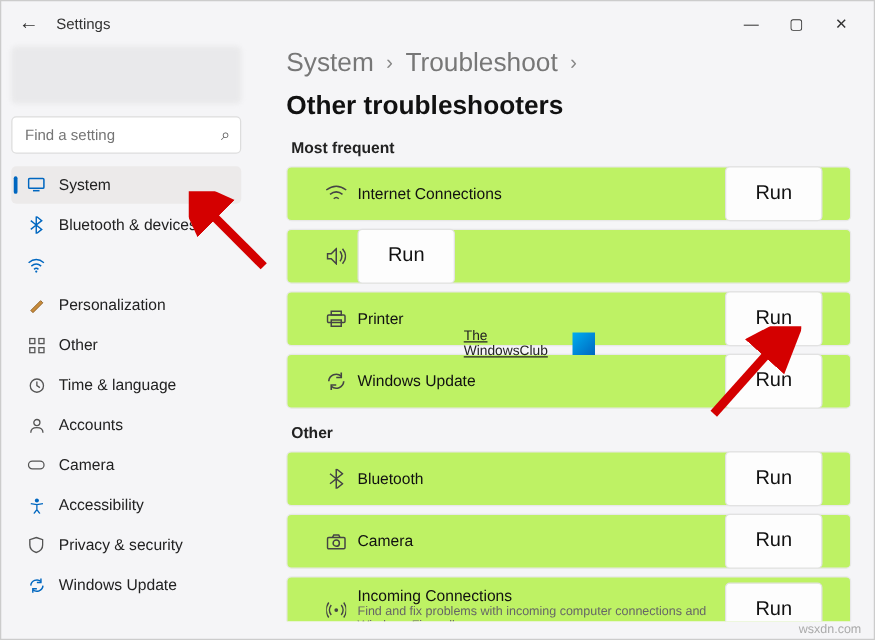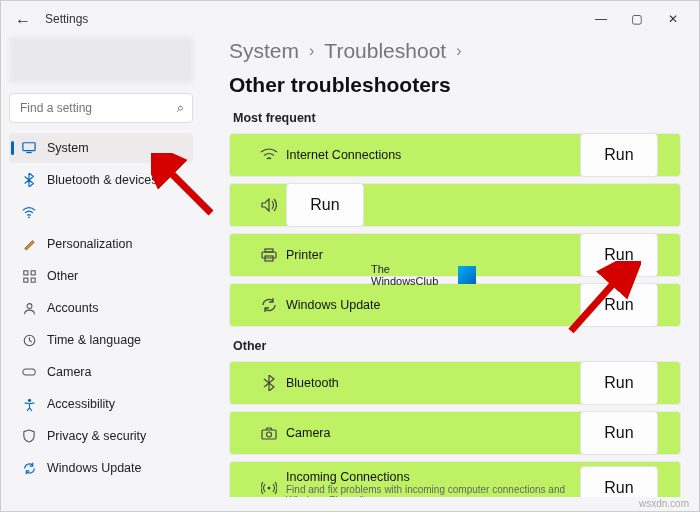--- a/index.html
+++ b/index.html
@@ -25,21 +25,21 @@
   .bc .current { font-weight:600; color:#111;text-align:right; }
   .bc .sep { font-size:16px; color:#888; }
   .section-h { font-size:12.5px; font-weight:600; color:#222; margin: 6px 0 8px 4px; }
   .card { background:#bef264; border:1px solid #e8e8e8; border-radius:4px; height:44px; display:flex; align-items:center; padding:0 22px; margin-bottom:6px; position:relative; }
   .card.tall { height:54px; }
   .card .cicon { width:34px; display:flex; align-items:center; justify-content:center; color:#444; }
   .card .lbls { flex:1; display:flex; flex-direction:column; }
   .card .lbl { font-size:12.5px; color:#111; }
   .card .sub { font-size:10px; color:#666; }
   .runbtn { width:78px; height:44px; border:1px solid #e2e2e2; border-radius:4px; background:#fdfdfd; font-size:16px; color:#111; display:flex; align-items:center; justify-content:center; cursor:pointer; }
-  .watermark { position:absolute; left:370px; top:262px; display:flex; align-items:center; gap:20px; font-size:11px; color:#222; }
+  .watermark { position:absolute; left:370px; top:262px; display:flex; align-items:center; gap:20px; font-size:11px; color:#222;text-decoration:underline; }
   .watermark .sq { width:18px; height:18px; background:linear-gradient(135deg,#00aef0,#0067c0); }
   .arrow { position:absolute; pointer-events:none; }
   .footer { position:absolute; bottom:2px; right:10px; font-size:10px; color:#aaa; }
 </style>
 </head>
 <body>
 
 <div class="titlebar">
   <div class="back">←</div>
   <div class="ttl">Settings</div>
@@ -98,34 +98,34 @@
               <rect x="10" y="1" width="5" height="5" fill="none" stroke="#555" stroke-width="1.3"></rect>
               <rect x="1" y="10" width="5" height="5" fill="none" stroke="#555" stroke-width="1.3"></rect>
               <rect x="10" y="10" width="5" height="5" fill="none" stroke="#555" stroke-width="1.3"></rect>
             </svg>
           </span>
         <span>Other</span>
       </div>
       <div class="nav-item">
         <span class="icon">
             <svg width="13" height="13" viewBox="0 0 16 16">
+              <circle cx="8" cy="8" r="6.5" fill="none" stroke="#555" stroke-width="1.3"></circle>
+              <path d="M8 4v4l3 2" fill="none" stroke="#555" stroke-width="1.3"></path>
+            </svg>
+          </span>
+        <span>Time &amp; language</span>
+      </div>
+      <div class="nav-item">
+        <span class="icon">
+            <svg width="13" height="13" viewBox="0 0 16 16">
               <circle cx="8" cy="5" r="3" fill="none" stroke="#555" stroke-width="1.3"></circle>
               <path d="M2 15q0-5 6-5t6 5" fill="none" stroke="#555" stroke-width="1.3"></path>
             </svg>
           </span>
         <span>Accounts</span>
-      </div>
-      <div class="nav-item">
-        <span class="icon">
-            <svg width="13" height="13" viewBox="0 0 16 16">
-              <circle cx="8" cy="8" r="6.5" fill="none" stroke="#555" stroke-width="1.3"></circle>
-              <path d="M8 4v4l3 2" fill="none" stroke="#555" stroke-width="1.3"></path>
-            </svg>
-          </span>
-        <span>Time &amp; language</span>
       </div>
       <div class="nav-item">
         <span class="icon">
             <svg width="14" height="12" viewBox="0 0 18 12">
               <rect x="1" y="2" width="16" height="8" rx="4" fill="none" stroke="#555" stroke-width="1.3"></rect>
             </svg>
           </span>
         <span>Camera</span>
       </div>
       <div class="nav-item">

